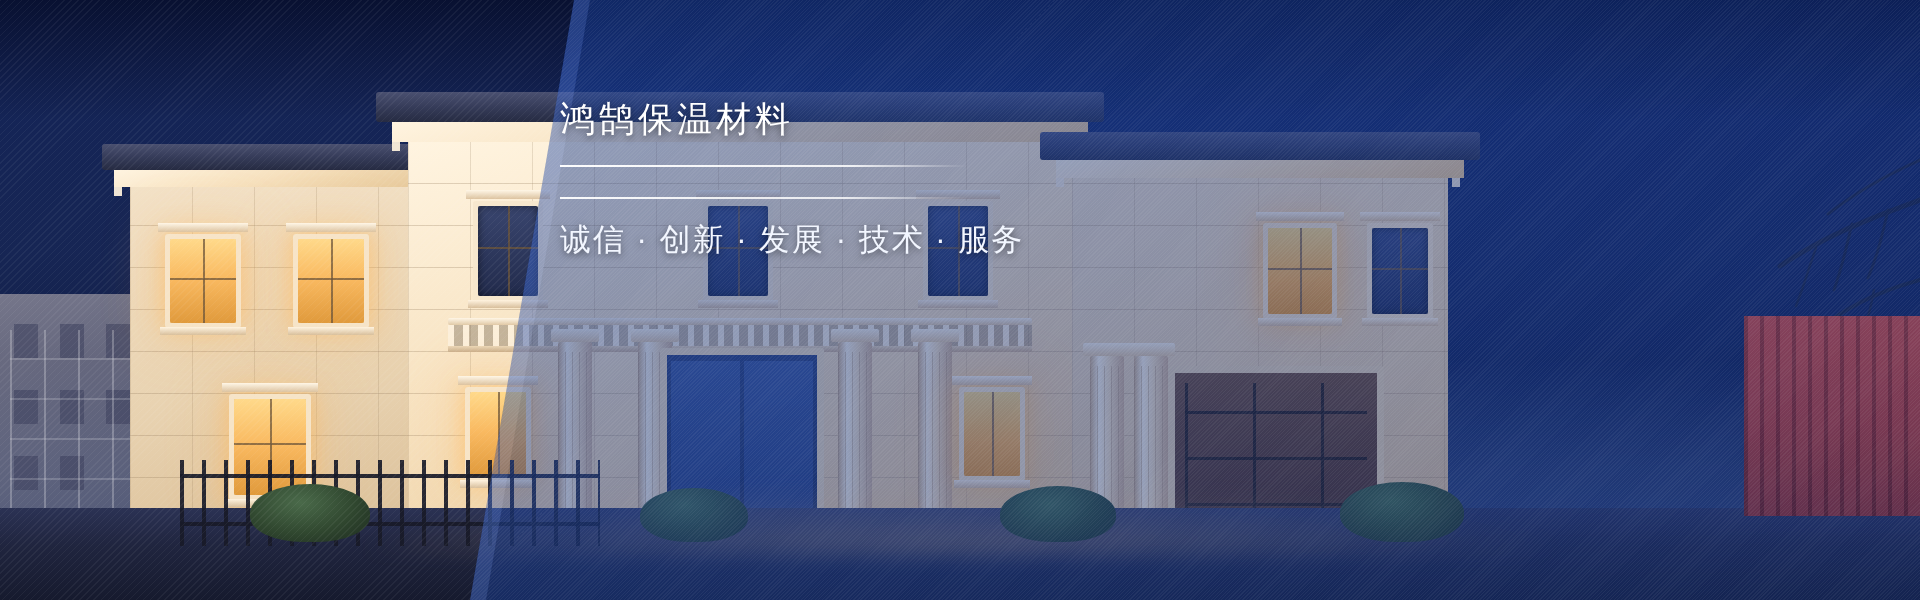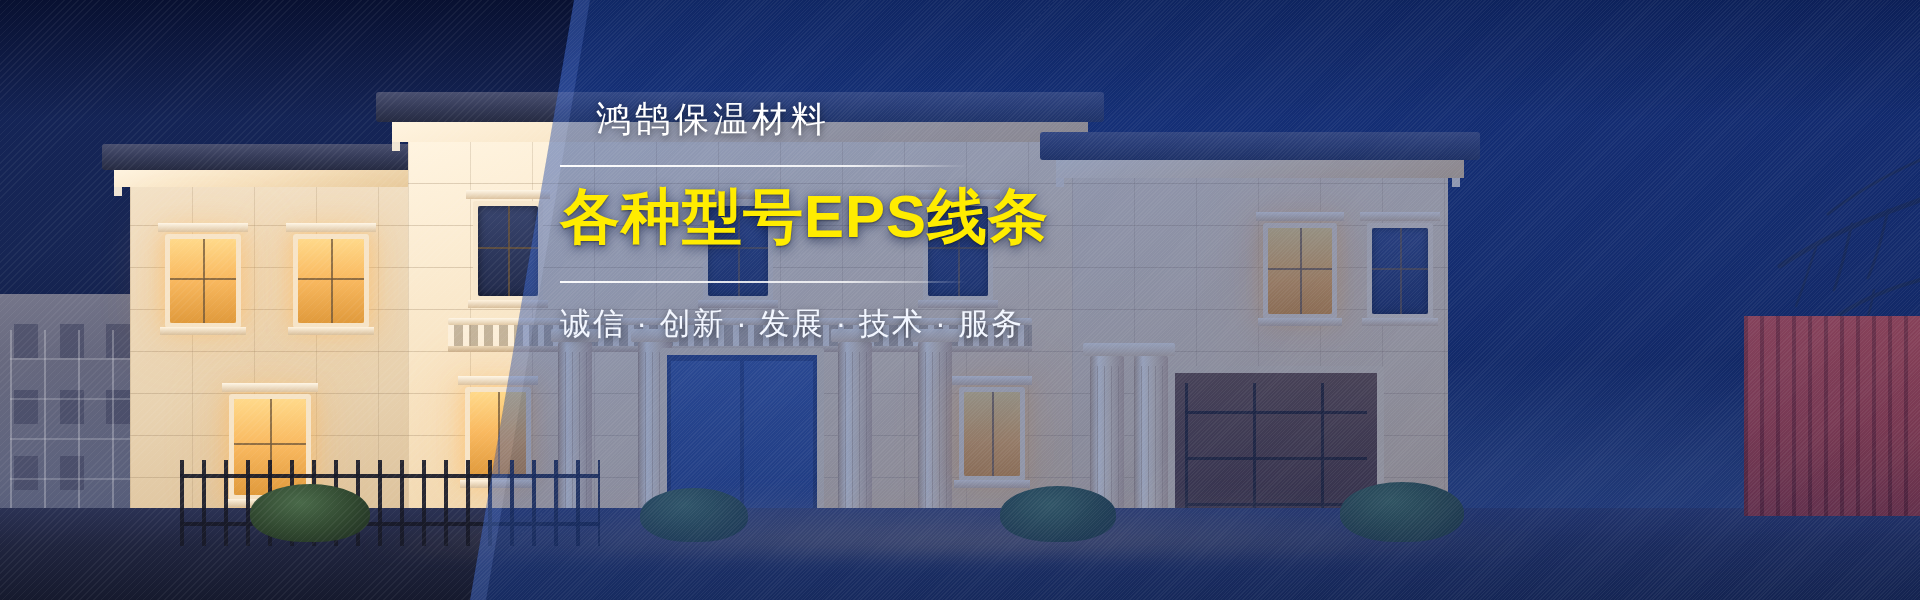--- a/index.html
+++ b/index.html
@@ -237,21 +237,20 @@
     pointer-events:none;
   }
 
   
   .copy { position:absolute; left:560px; top:96px; width:900px; }
 
   .brand {
     font-size:35px; letter-spacing:4px; color:#ffffff; font-weight:400;
     text-shadow:0 2px 7px rgba(0,0,0,.55);
     white-space:nowrap;
-    margin-left:36px;
   }
   .rule-top {
     width:408px; height:2px; margin:22px 0 16px 0;
     background:linear-gradient(90deg, rgba(255,255,255,.98) 0%, rgba(255,255,255,.85) 72%, rgba(255,255,255,0) 100%);
   }
   .headline {
     font-size:60px; line-height:1.13; font-weight:700; color:#ffec00;
     letter-spacing:1px; white-space:nowrap;
     text-shadow:0 3px 12px rgba(10,22,60,.70), 0 1px 2px rgba(0,0,0,.45);
   }
@@ -471,18 +470,17 @@
 
   <div class="diag-panel diag-a">
     <div class="hatch"></div>
   </div>
   <div class="diag-panel diag-b"></div>
   <div class="hatch-global"></div>
 
   <div class="copy">
     <div class="brand">鸿鹄保温材料</div>
     <div class="rule-top"></div>
-    <div class="headline">各种型号EPS线条</div>
     <div class="rule-bot"></div>
     <div class="tagline">诚信 · 创新 · 发展 · 技术 · 服务</div>
   </div>
 
 </div>
 
 </body></html>

